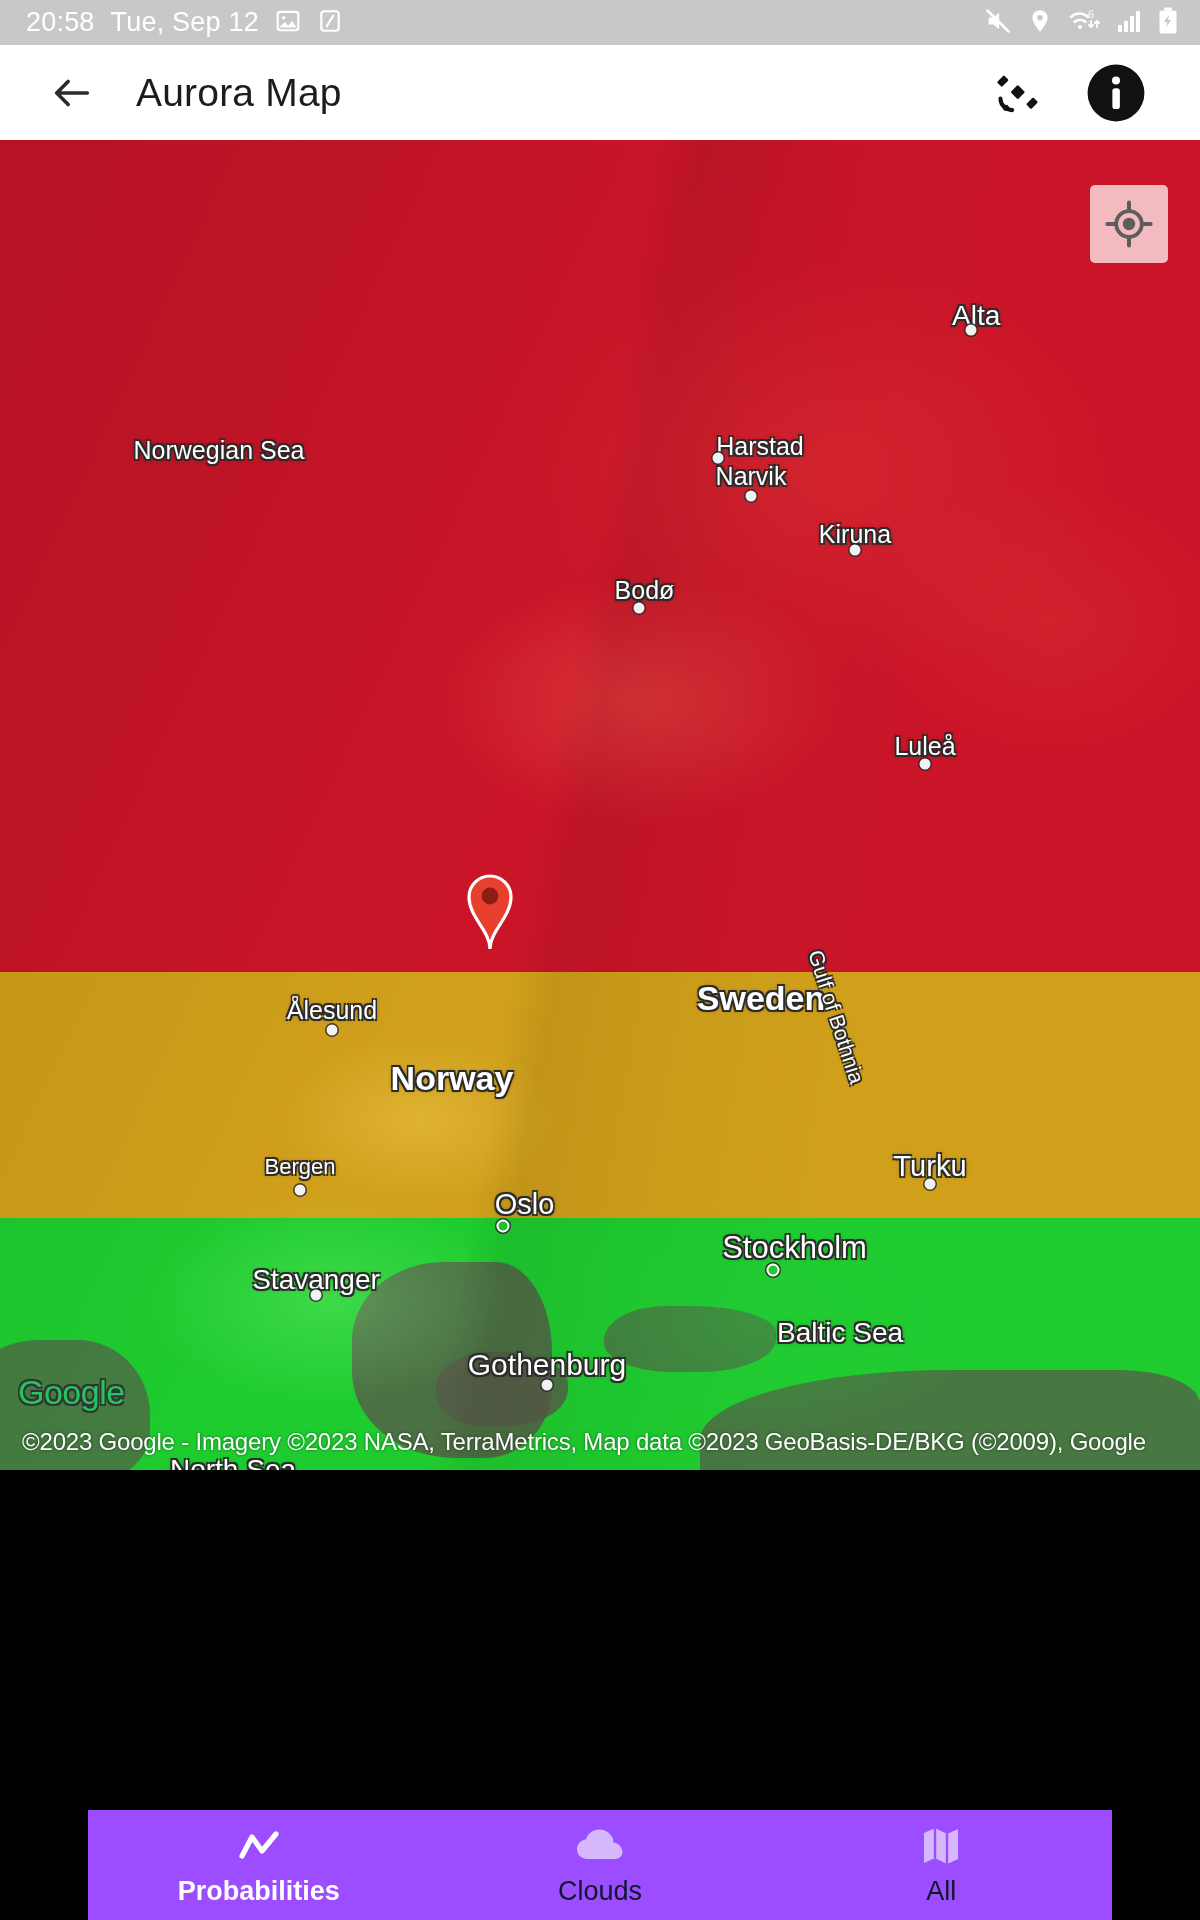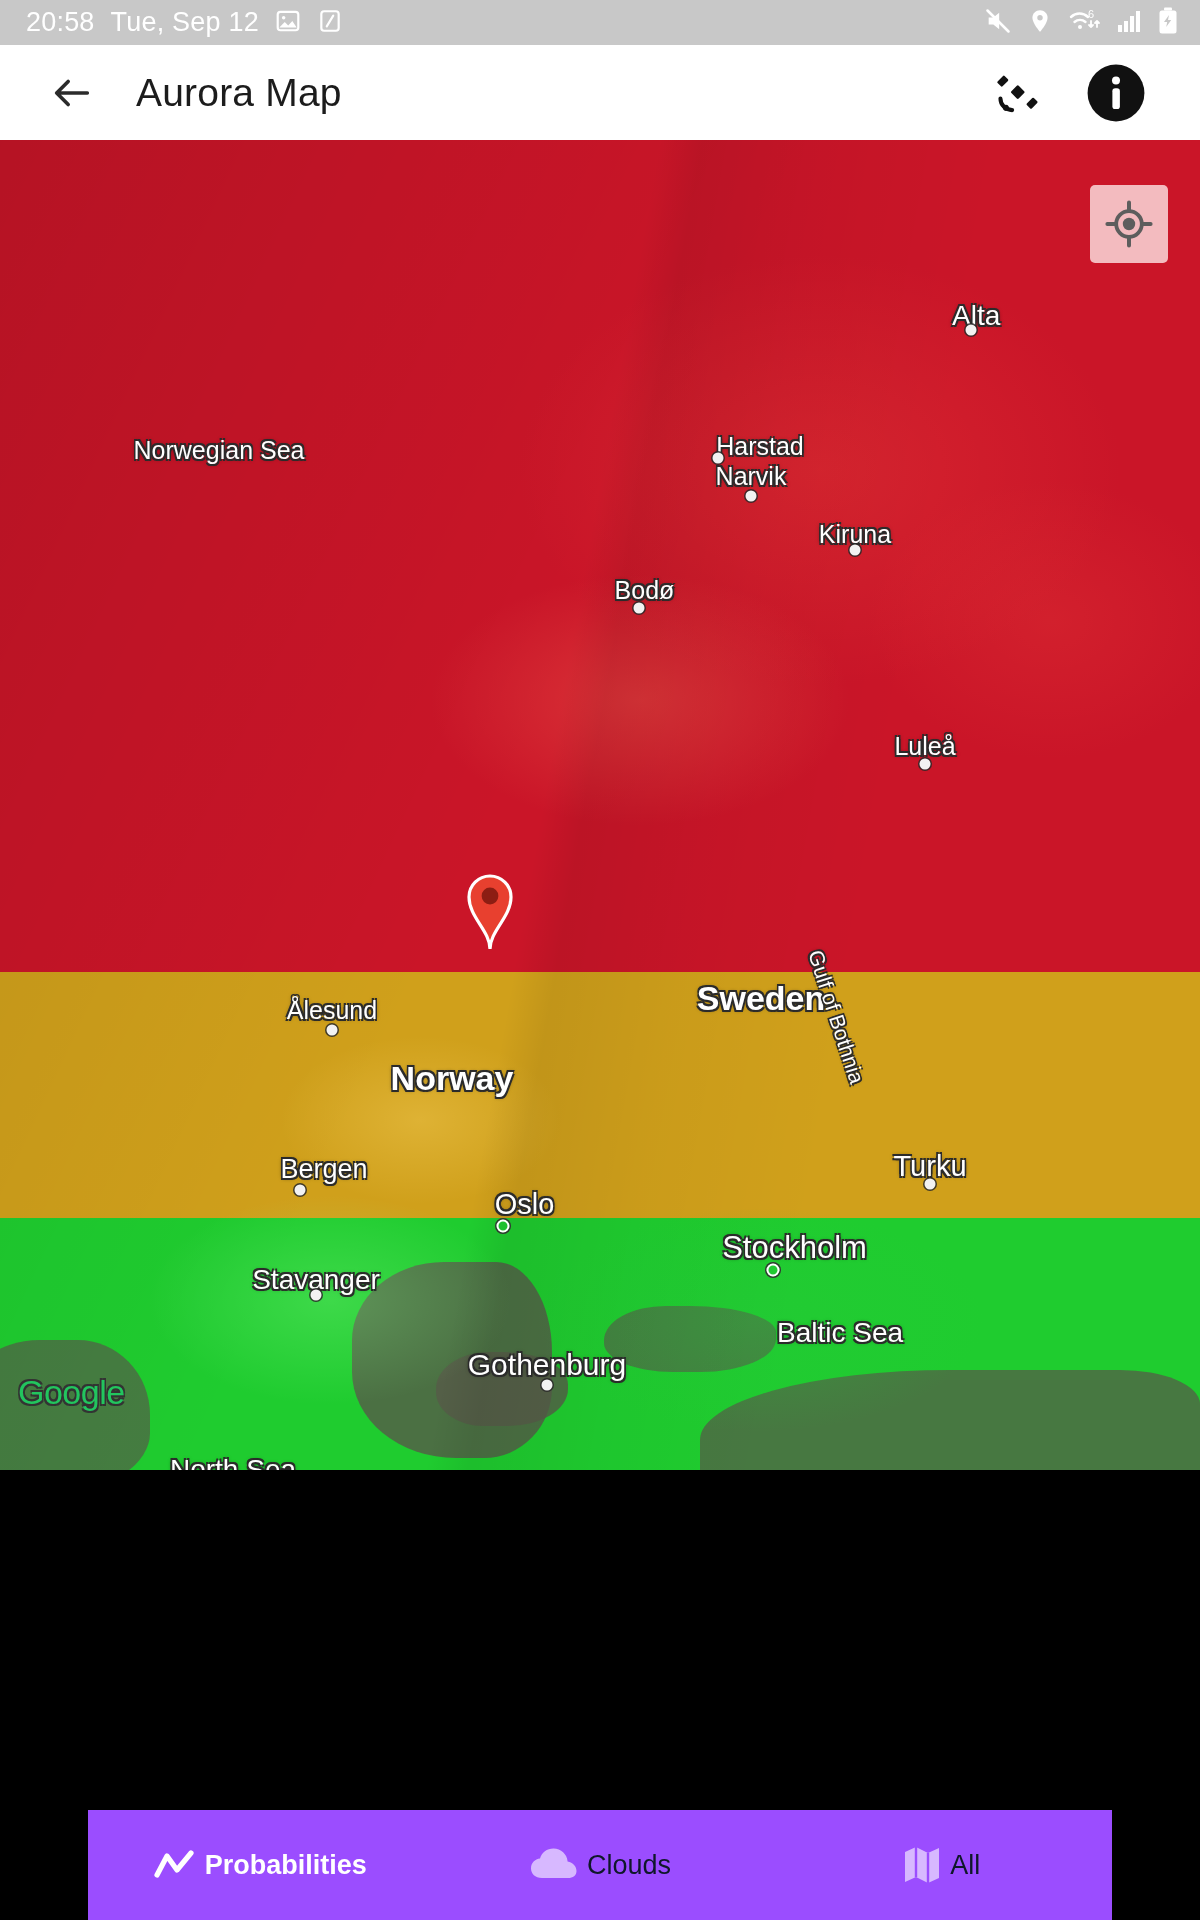--- a/index.html
+++ b/index.html
@@ -117,21 +117,21 @@
     position:absolute; left:22px; bottom:14px; right:0; color:#fff; font-size:24px;
     white-space:nowrap; letter-spacing:-.2px;
     text-shadow: 0 0 3px rgba(0,0,0,.55);
   }
 
   
   .bottomnav {
     position:absolute; bottom:0; left:88px; width:1024px; height:110px;
     background:#9b4dff; display:flex; align-items:center;
   }
-  .navitem { flex:1; display:flex; flex-direction:row; align-items:center; justify-content:center; gap:8px; height:100%; }
+  .navitem { flex:1; display:flex; flex-direction:column; align-items:center; justify-content:center; gap:8px; height:100%; }
   .navlabel { font-size:27px; }
   .navitem.active .navlabel { color:#ffffff; font-weight:bold; }
   .navitem.inactive .navlabel { color:#0f172a; }
   .navicon { height:44px; display:flex; align-items:center; justify-content:center; }
 </style>
 </head>
 <body>
 
 <div class="phone">
 
@@ -251,21 +251,21 @@
 
     <div class="lbl city" style="left:639px; top:436px;padding-left:11px;">Bodø</div>
     <div class="dot" style="left:639px; top:468px;"></div>
 
     <div class="lbl city" style="left:925px; top:592px;">Luleå</div>
     <div class="dot" style="left:925px; top:624px;"></div>
 
     <div class="lbl city" style="left:332px; top:856px;">Ålesund</div>
     <div class="dot" style="left:332px; top:890px;"></div>
 
-    <div class="lbl city" style="left:300px; top:1014px; font-size:27px;margin-left:24px;">Bergen</div>
+    <div class="lbl city" style="left:300px; top:1014px; font-size:22px;">Bergen</div>
     <div class="dot" style="left:300px; top:1050px;"></div>
 
     <div class="lbl city" style="left:316px; top:1124px; font-size:28px;">Stavanger</div>
     <div class="dot" style="left:316px; top:1155px;"></div>
 
     <div class="lbl city" style="left:930px; top:1010px; font-size:29px;">Turku</div>
     <div class="dot" style="left:930px; top:1044px;"></div>
 
     <div class="lbl city" style="left:547px; top:1208px; font-size:30px;">Gothenburg</div>
     <div class="dot" style="left:547px; top:1245px;"></div>
@@ -296,20 +296,21 @@
 
     <div class="mylocation">
       <svg width="48" height="48" viewBox="0 0 24 24">
         <circle cx="12" cy="12" r="6.4" fill="none" stroke="#5d5d5d" stroke-width="1.9"></circle>
         <circle cx="12" cy="12" r="3.1" fill="#5d5d5d"></circle>
         <path d="M12 1.2v4M12 18.8v4M1.2 12h4M18.8 12h4" stroke="#5d5d5d" stroke-width="2" stroke-linecap="round"></path>
       </svg>
     </div>
 
     <div class="gwatermark">Google</div>
+    <div class="attrib">©2023 Google - Imagery ©2023 NASA, TerraMetrics, Map data ©2023 GeoBasis-DE/BKG (©2009), Google</div>
   </div>
 
   <div class="bottomnav">
     <div class="navitem active">
       <span class="navicon">
         <svg width="46" height="34" viewBox="0 0 46 34">
           <path d="M6 27 L16 8 L26 22 L40 5" stroke="#ffffff" stroke-width="5.2" fill="none" stroke-linecap="round" stroke-linejoin="round"></path>
         </svg>
       </span>
       <span class="navlabel">Probabilities</span>

